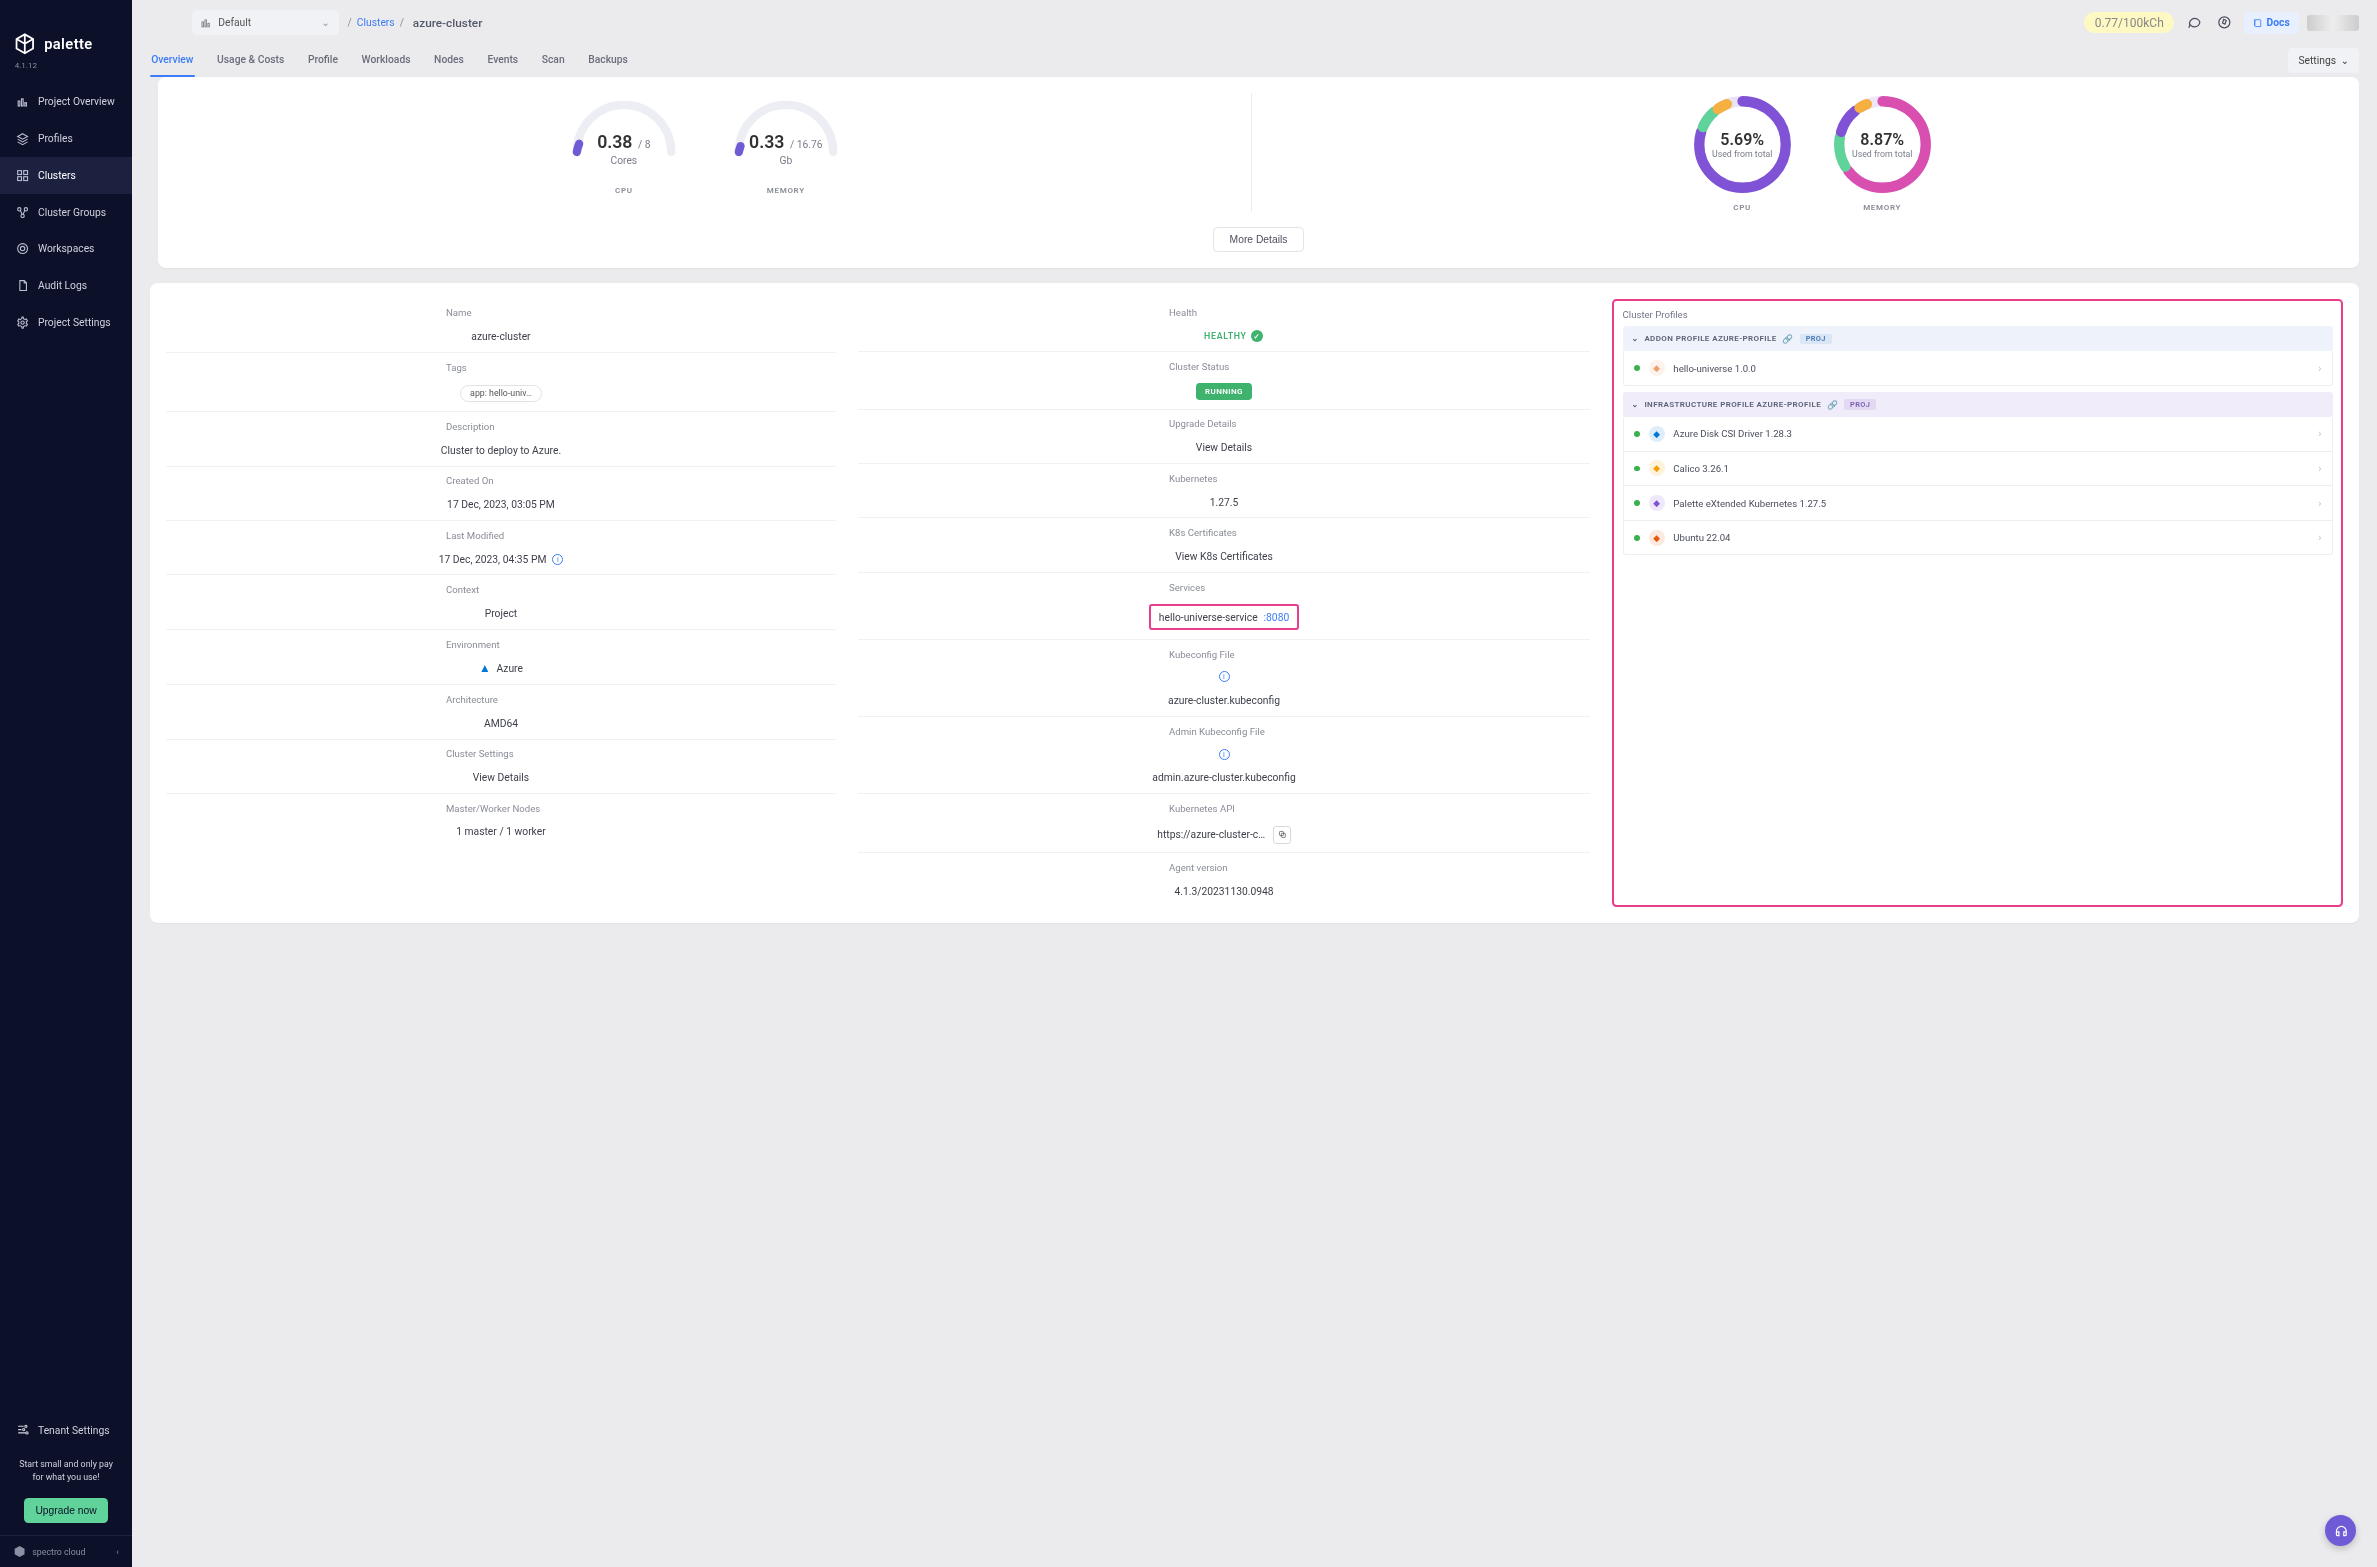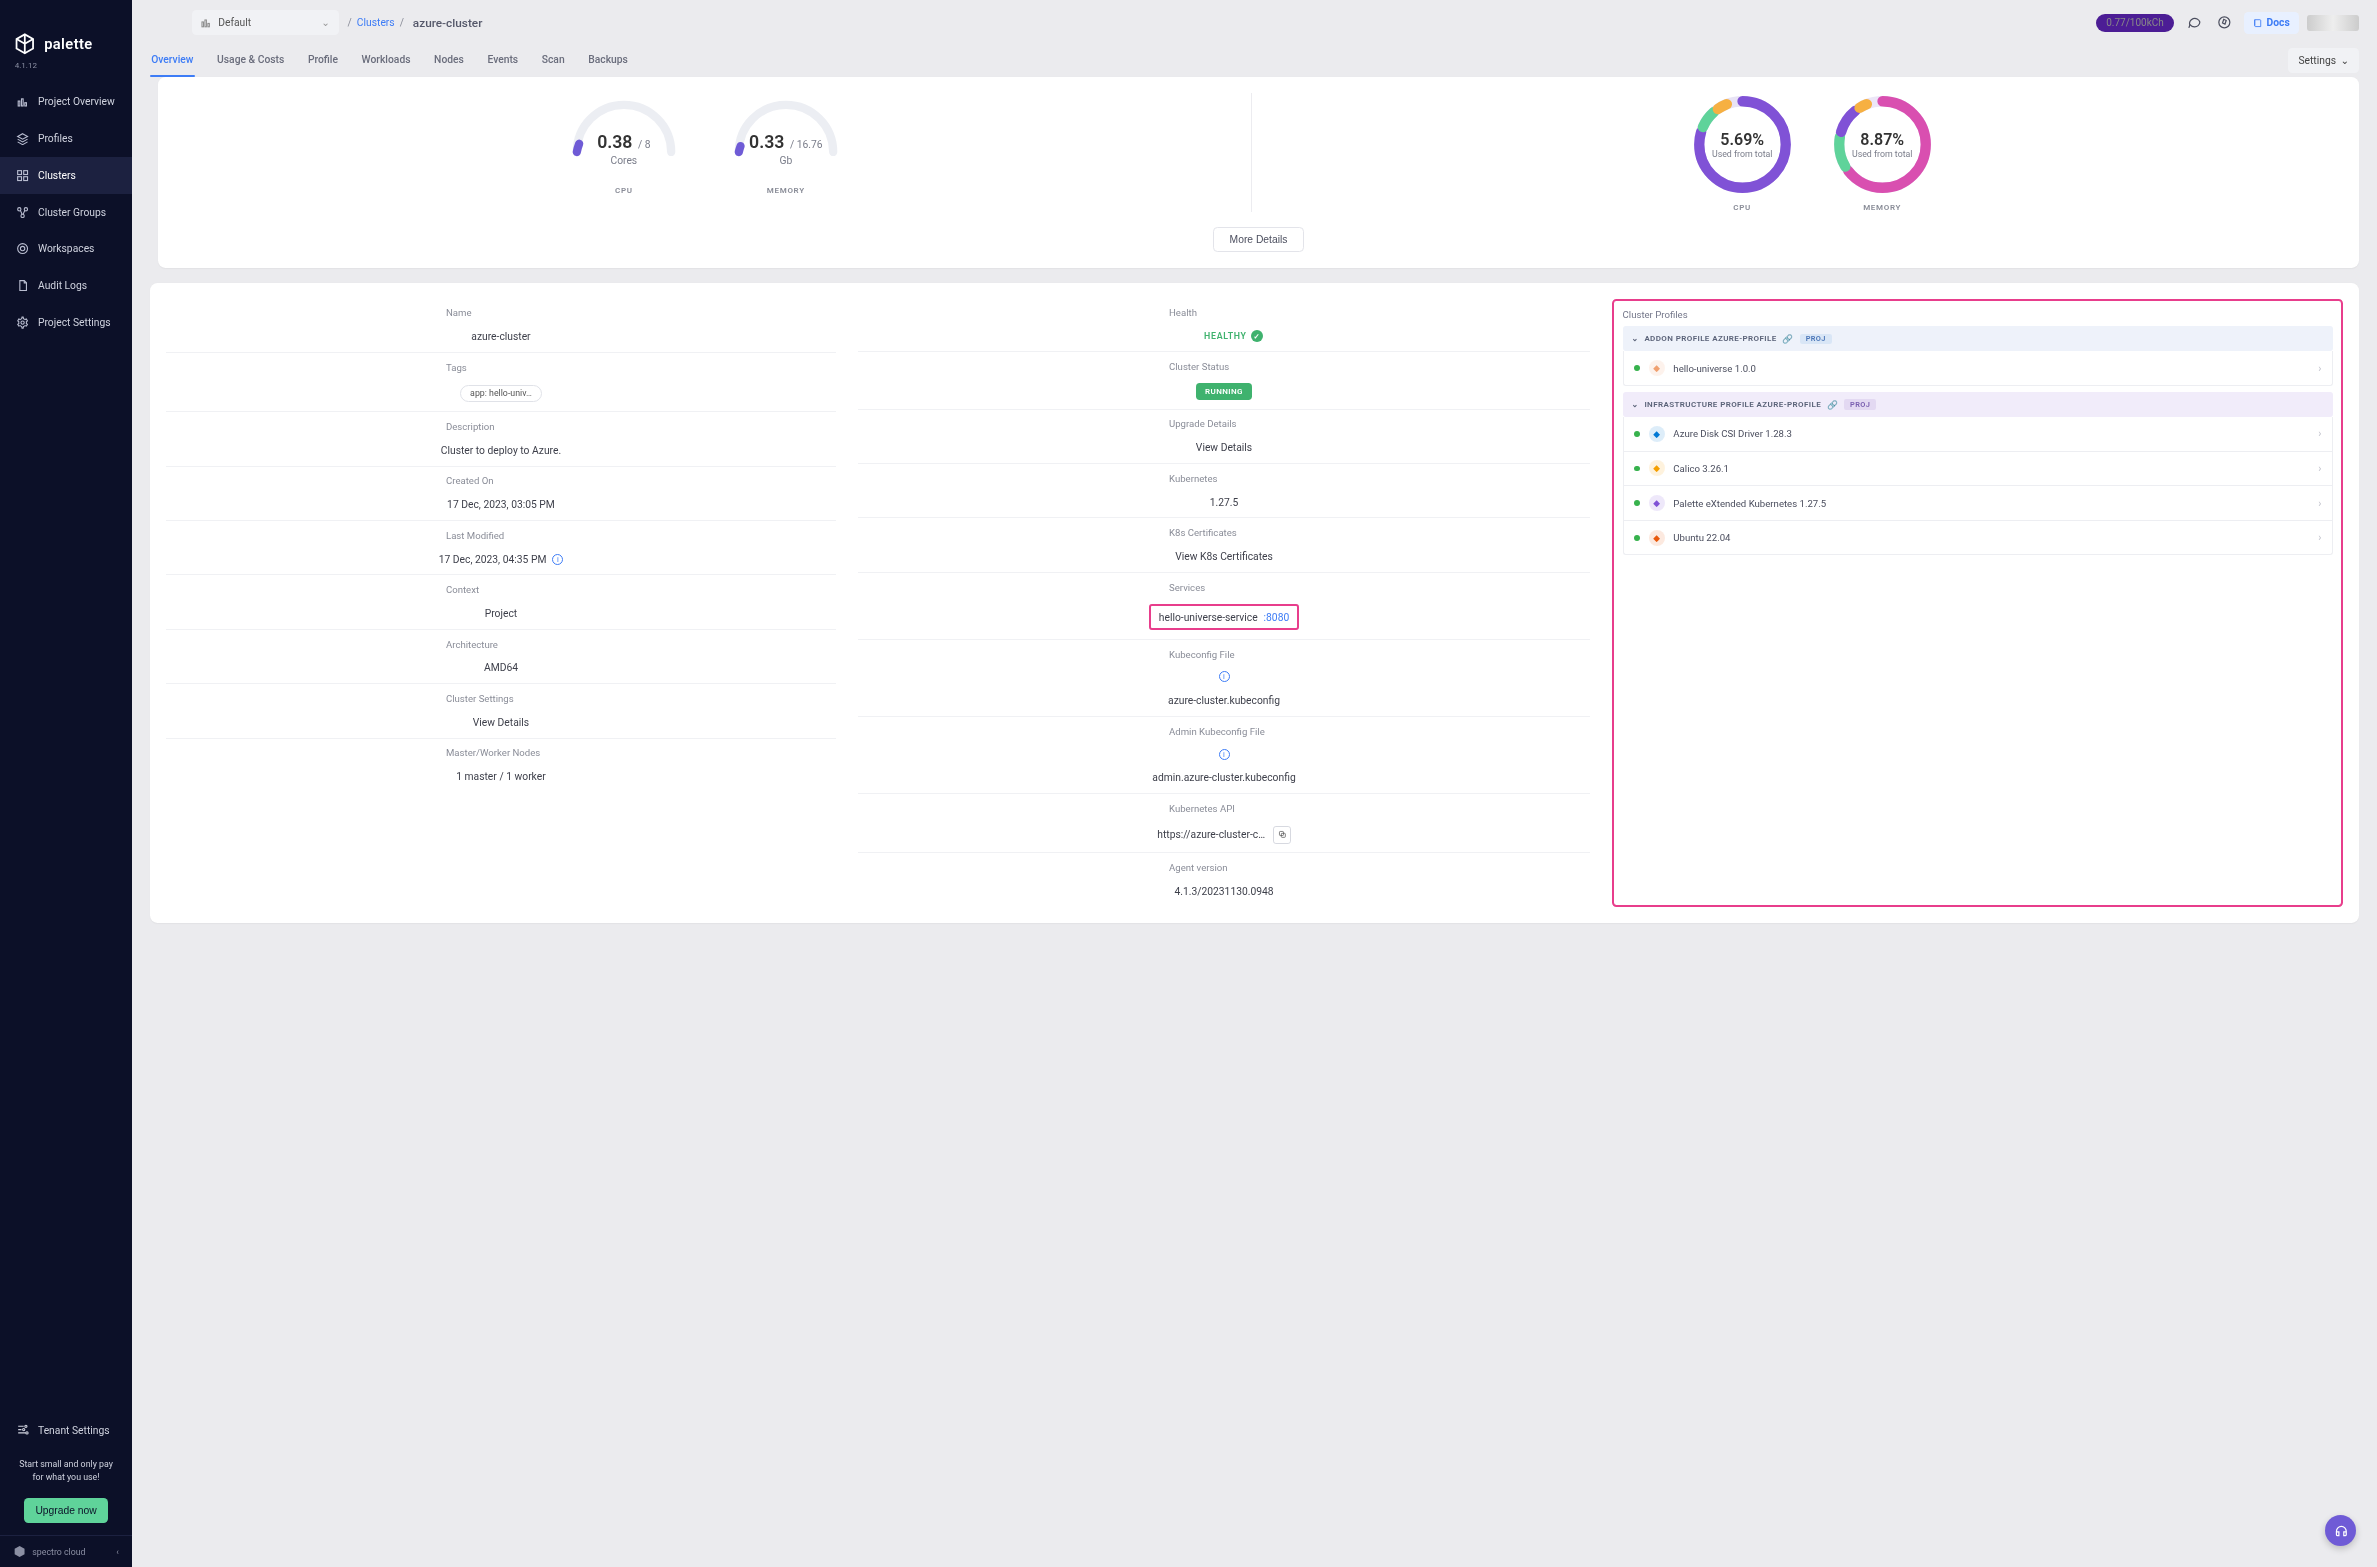--- a/index.html
+++ b/index.html
@@ -35,21 +35,21 @@
   .spectro .chev { margin-left:auto; }
   
   .main { flex:1; display:flex; flex-direction:column; }
   .topbar { display:flex; align-items:center; gap:8.8px; padding:10.3px 17.7px 4.4px 17.7px;margin-left:42px; }
   .scope-select { display:flex; align-items:center; gap:5.9px; background:#f1f2f5; border-radius:4.4px; padding:5.9px 8.8px; min-width:147px; color:#555; cursor:pointer; }
   .scope-select .chev { margin-left:auto; color:#999; }
   .crumb { color:#8a8d98; }
   .crumb a { color:#3d7cf6; text-decoration:none; }
   .clustername { color:#55586a; font-size:11.8px; font-weight:500; }
   .top-right { margin-left:auto; display:flex; align-items:center; gap:8.8px; }
-  .pill { background:#4c1d95; color:#888; border-radius:10.3px; padding:3.7px 10.3px; font-size:10px; }
+  .pill { background:#fef9c3; color:#888; border-radius:10.3px; padding:3.7px 10.3px; font-size:12px; }
   .iconbtn { width:22px; height:22px; display:flex; align-items:center; justify-content:center; color:#4b4e5e; cursor:pointer; border-radius:4.4px; }
   .docs-btn { display:flex; align-items:center; gap:3px; background:#e8f0ff; color:#3d7cf6; border-radius:4.4px; padding:4.4px 8.8px; cursor:pointer; font-weight:700; }
   .user-blur { width:52px; height:16px; background:linear-gradient(90deg,#ccc,#eee,#ccc); border-radius:2.9px; filter:blur(0.7px);}
   
   .tabs-row { display:flex; align-items:center; gap:20.6px; padding:5.9px 17.7px 0 17.7px; border-bottom:0.7px solid transparent; }
   .tab { padding:7.4px 1.5px 10.3px 1.5px; color:#6a6d7c; cursor:pointer; font-weight:500; position:relative; }
   .tab.active { color:#3d7cf6; }
   .tab.active::after { content:""; position:absolute; left:0; right:0; bottom:-0.7px; height:2.2px; background:#3d7cf6; border-radius:1.5px; }
   .settings-dd { margin-left:auto; display:flex; align-items:center; gap:4.4px; background:#f1f2f5; border-radius:4.4px; padding:5.9px 10.3px; color:#444; cursor:pointer; }
   
@@ -378,20 +378,27 @@
             <div class="kv">
                 <span class="k">Last Modified</span>
                 <span class="v">
                   <span>17 Dec, 2023, 04:35 PM</span>
                   <span class="info-icon">i</span>
                 </span>
               </div>
             <div class="kv">
                 <span class="k">Context</span>
                 <span class="v">Project</span>
+              </div>
+            <div class="kv">
+                <span class="k">Environment</span>
+                <span class="v">
+                  <span class="azure-logo">▲</span>
+                  <span>Azure</span>
+                </span>
               </div>
             <div class="kv">
                 <span class="k">Architecture</span>
                 <span class="v">AMD64</span>
               </div>
             <div class="kv">
                 <span class="k">Cluster Settings</span>
                 <span class="v link">View Details</span>
               </div>
             <div class="kv">

